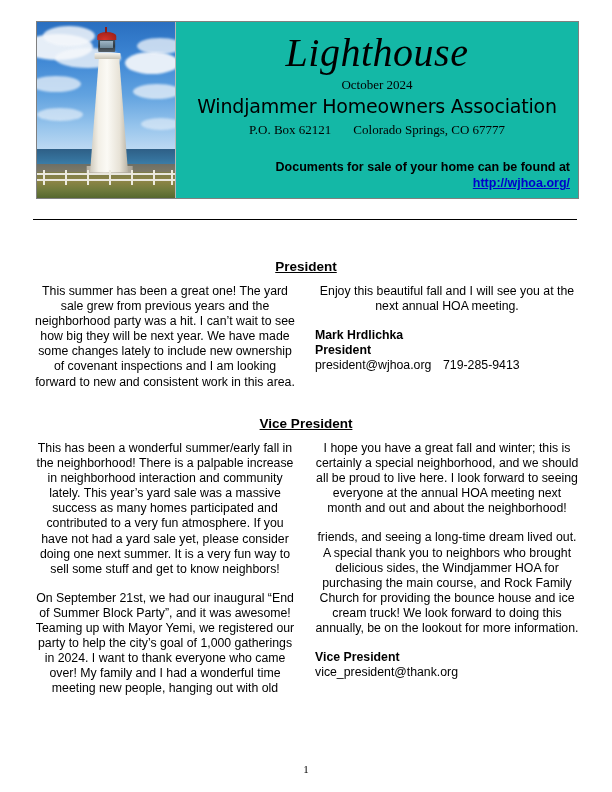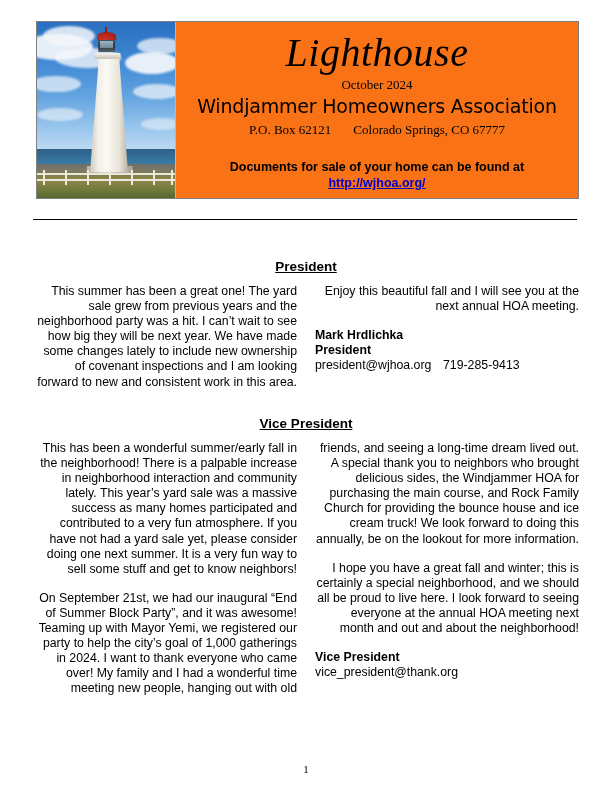--- a/index.html
+++ b/index.html
@@ -20,21 +20,21 @@
   #masthead {
     position: absolute;
     left: 36px;
     top: 21px;
     width: 543px;
     height: 178px;
     border: 1px solid #808080;
     box-sizing: border-box;
     display: flex;
     flex-direction: row;
-    background: #f97316;
+    background: #14b8a6;
   }
 
   
   #photo-frame {
     width: 138px;
     height: 176px;
     flex: 0 0 138px;
     position: relative;
     overflow: hidden;
     border-right: 1px solid #b8b8b8;
@@ -183,20 +183,21 @@
     line-height: 17px;
     margin-top: 3px;
   }
   #org-address .addr-gap { display: inline-block; width: 22px; }
   #docs-note {
     font-family: "Liberation Sans", sans-serif;
     font-weight: bold;
     font-size: 12.5px;
     line-height: 16px;
     margin-top: 21px;
+    text-align: right;
   }
   #docs-url {
     display: block;
     font-family: "Liberation Sans", sans-serif;
     font-weight: bold;
     font-size: 12.5px;
     line-height: 16px;
     color: #0000cc;
     text-decoration: underline;
   }
@@ -227,21 +228,21 @@
   .columns {
     display: flex;
     flex-direction: row;
     gap: 18px;
   }
   .col { width: 264px; flex: 0 0 264px; }
   .para {
     font-size: 12.3px;
     line-height: 15.1px;
     margin: 0 0 14px 0;
-    text-align: right;
+    text-align: center;
   }
   .para:last-child { margin-bottom: 0; }
   .tight { margin-bottom: 0; }
   .sig-name, .sig-role {
     font-size: 12.3px;
     line-height: 15.1px;
     font-weight: bold;
     margin: 0;
   }
   .sig-contact {
@@ -341,22 +342,22 @@
 </div>
 
 <div class="section" id="section-vice-president">
   <div class="section-heading">Vice President</div>
   <div class="columns">
     <div class="col">
       <p class="para">This has been a wonderful summer/early fall in the neighborhood! There is a palpable increase in neighborhood interaction and community lately. This year’s yard sale was a massive success as many homes participated and contributed to a very fun atmosphere. If you have not had a yard sale yet, please consider doing one next summer. It is a very fun way to sell some stuff and get to know neighbors!</p>
       <p class="para">On September 21st, we had our inaugural “End of Summer Block Party”, and it was awesome! Teaming up with Mayor Yemi, we registered our party to help the city’s goal of 1,000 gatherings in 2024. I want to thank everyone who came over! My family and I had a wonderful time meeting new people, hanging out with old</p>
     </div>
     <div class="col">
+      <p class="para">I hope you have a great fall and winter; this is certainly a special neighborhood, and we should all be proud to live here. I look forward to seeing everyone at the annual HOA meeting next month and out and about the neighborhood!</p>
       <p class="para">friends, and seeing a long-time dream lived out. A special thank you to neighbors who brought delicious sides, the Windjammer HOA for purchasing the main course, and Rock Family Church for providing the bounce house and ice cream truck! We look forward to doing this annually, be on the lookout for more information.</p>
-      <p class="para">I hope you have a great fall and winter; this is certainly a special neighborhood, and we should all be proud to live here. I look forward to seeing everyone at the annual HOA meeting next month and out and about the neighborhood!</p>
       <div class="sig-block">
         <p class="sig-role">Vice President</p>
         <p class="sig-contact">
           <span>vice_president@thank.org</span>
         </p>
       </div>
     </div>
   </div>
 </div>
 

